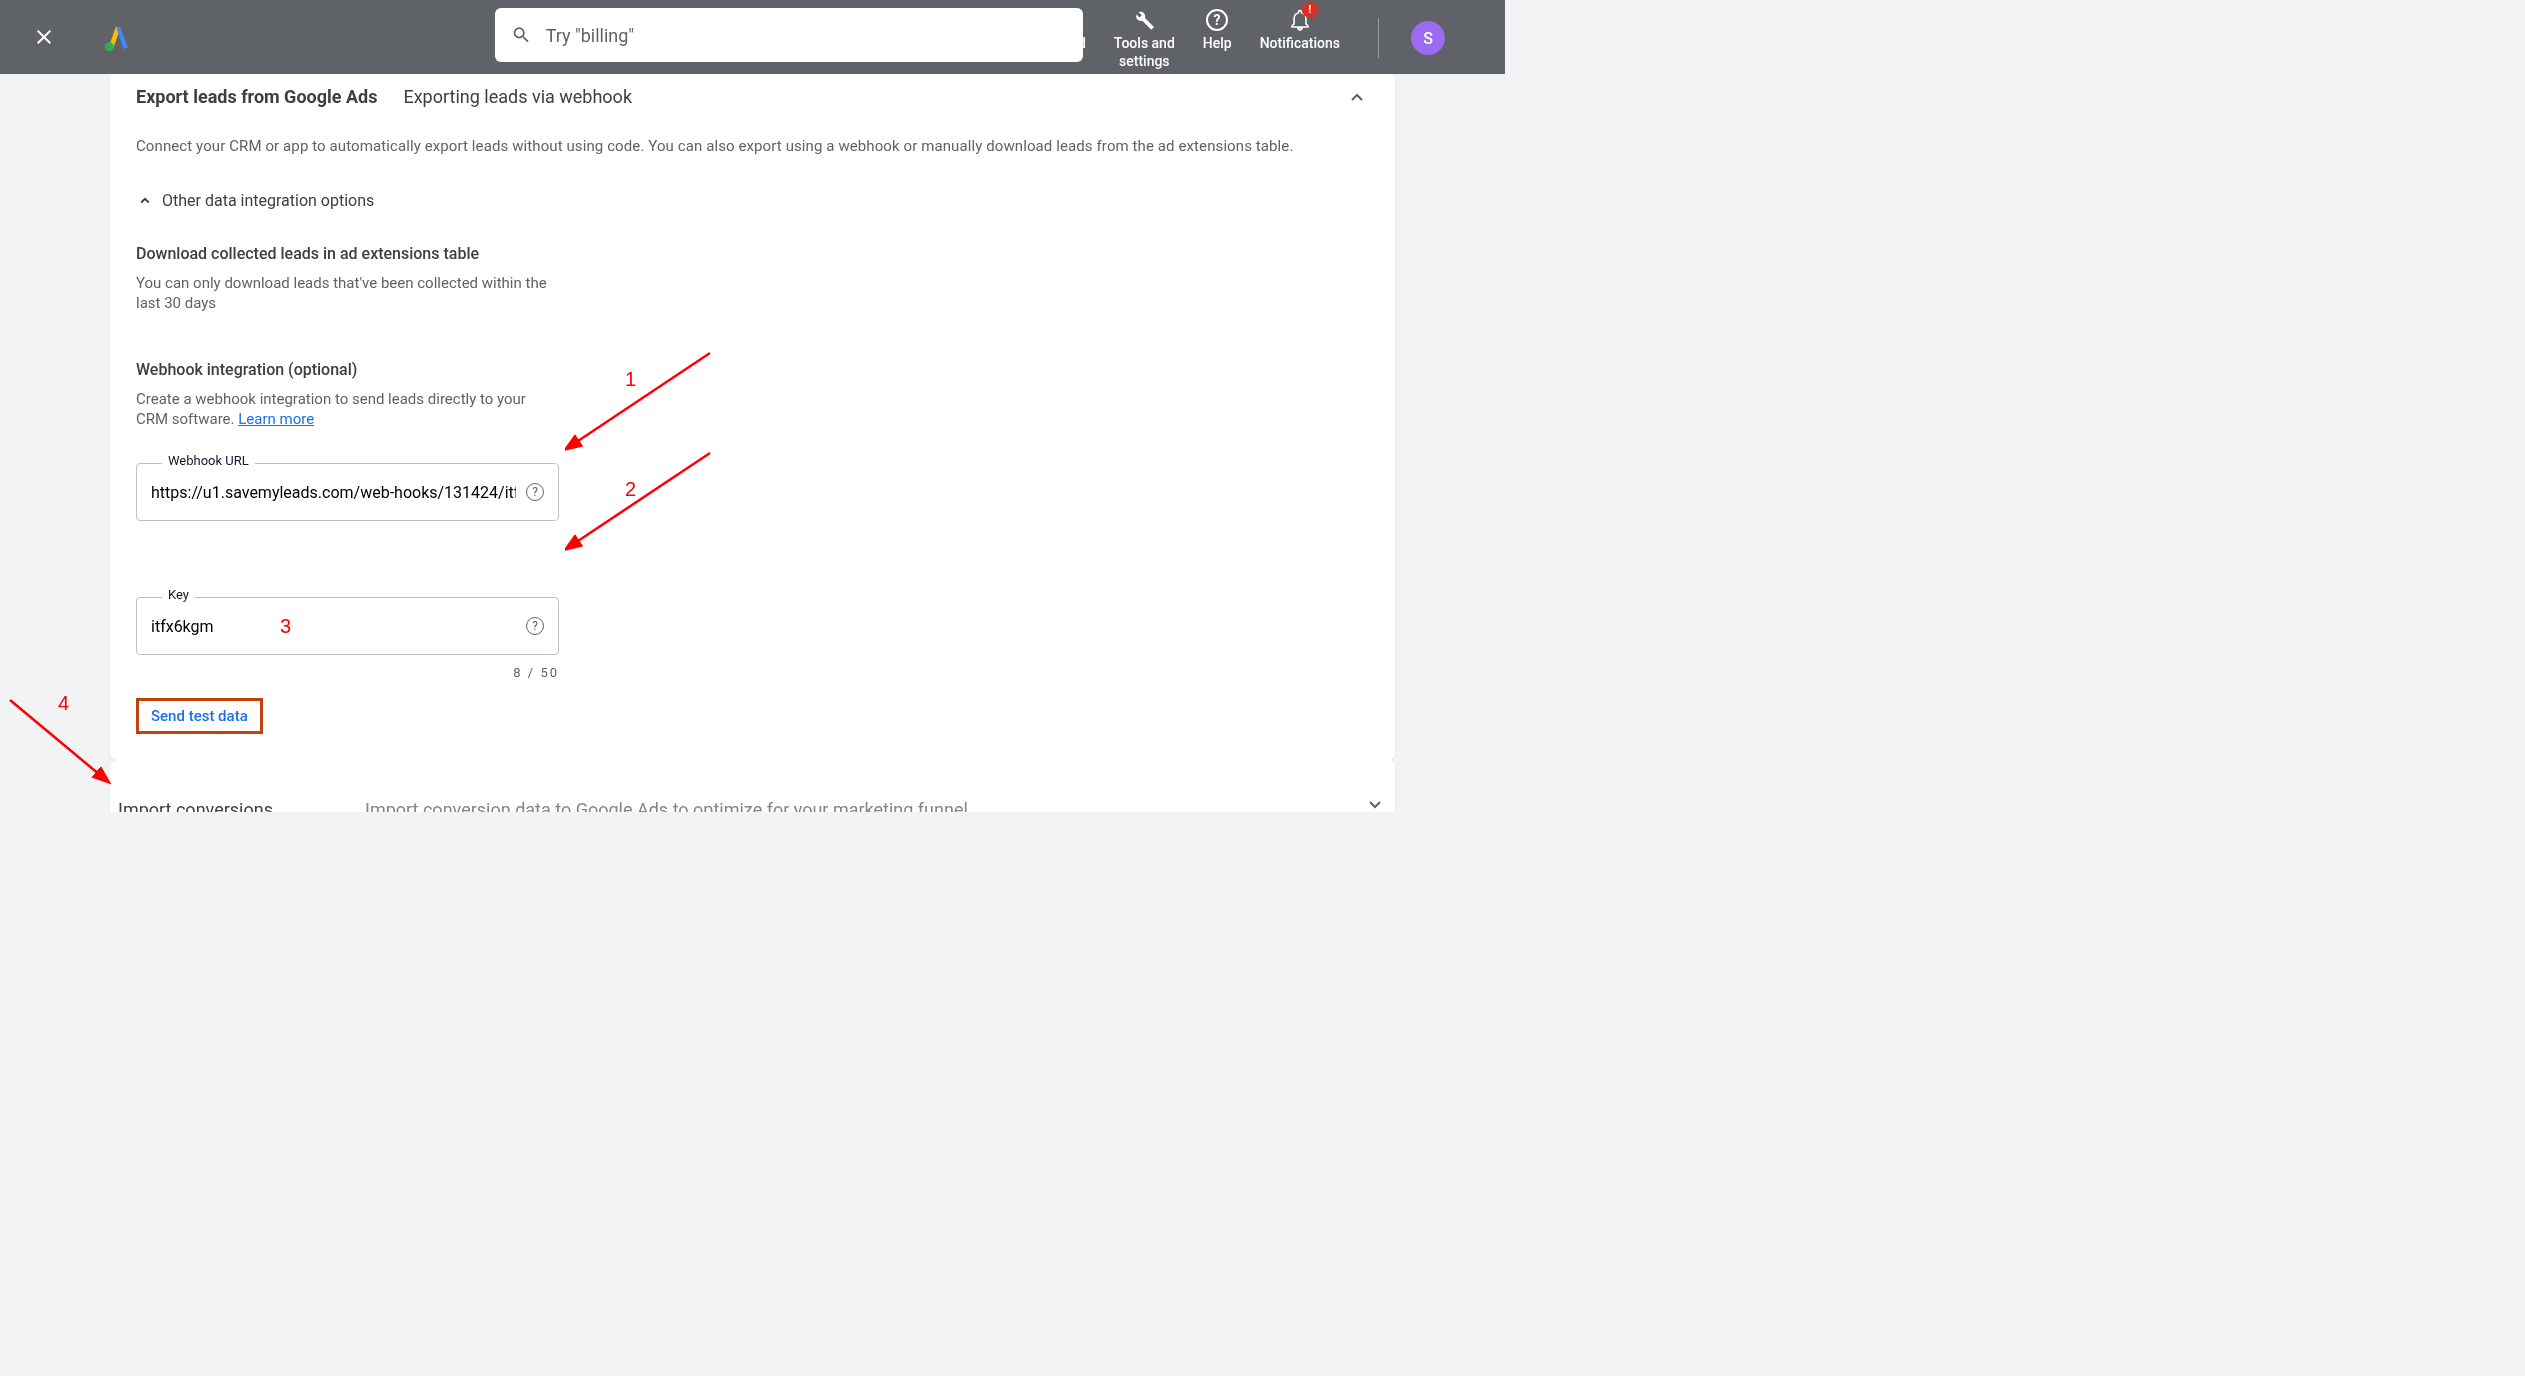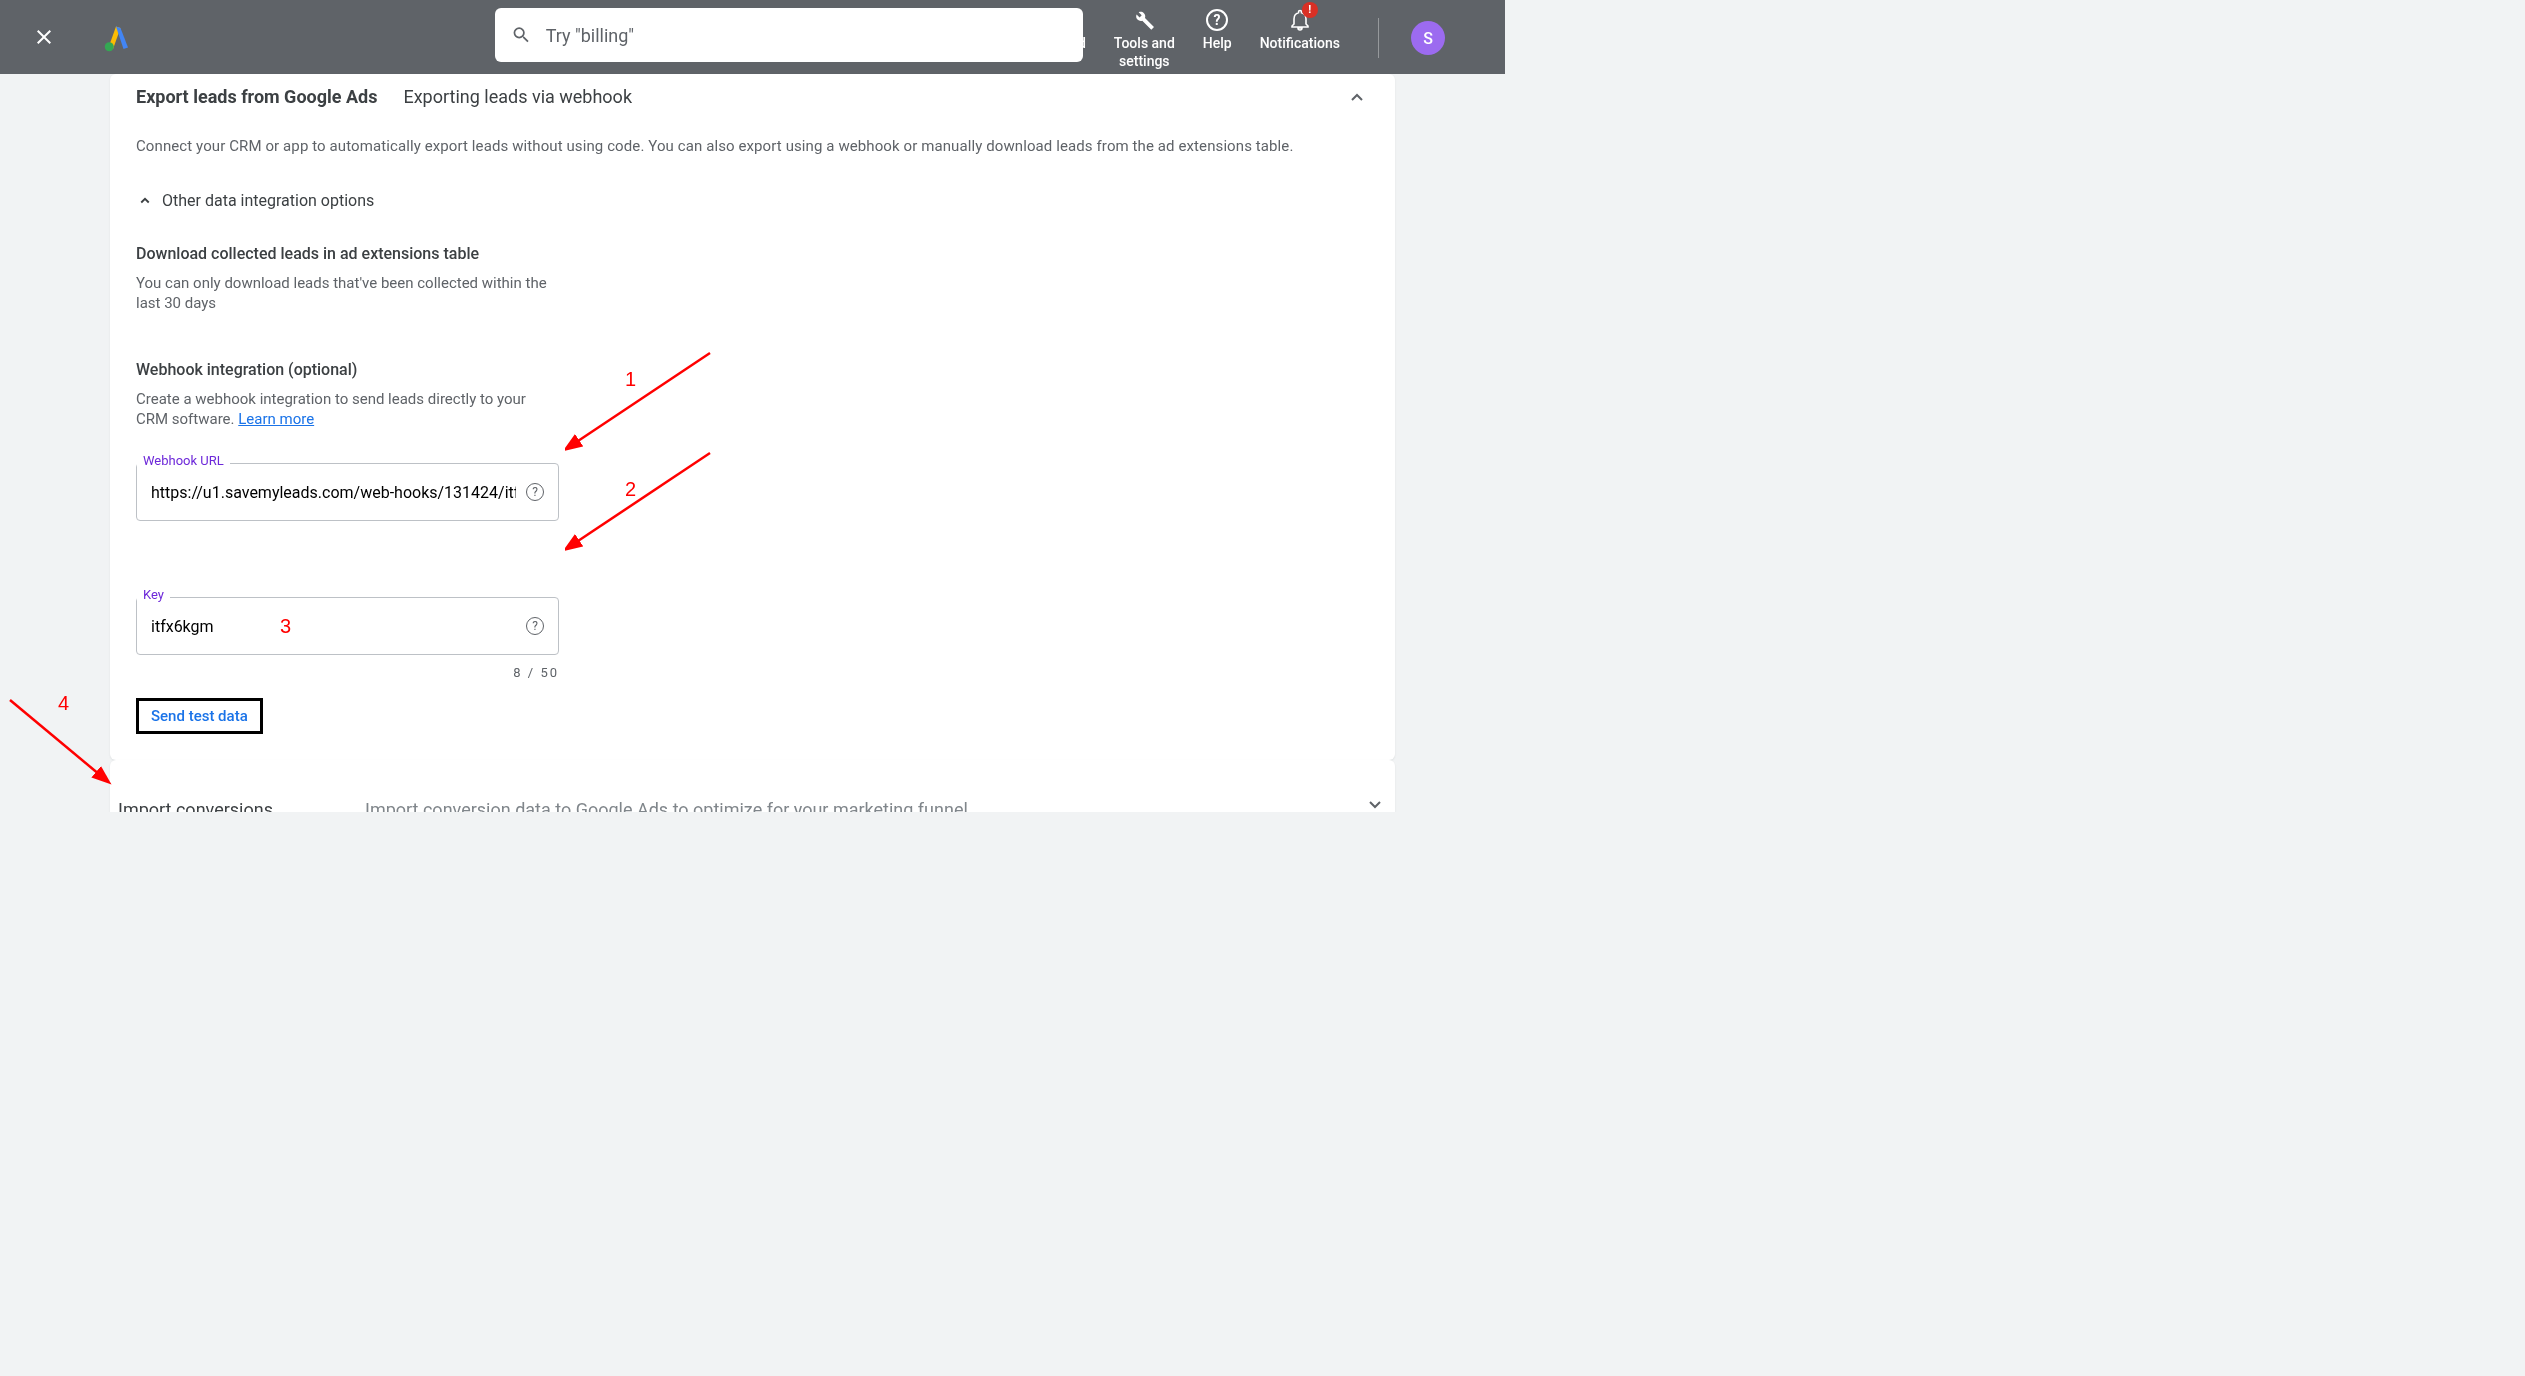--- a/index.html
+++ b/index.html
@@ -36,27 +36,27 @@
 .description { font-size: 15px; color: #5f6368; margin-top: 30px; letter-spacing: 0.1px; }
 
 .collapse-row { margin-top: 36px; display:flex; align-items:center; gap: 8px; color:#3c4043; font-size: 16px; cursor:pointer;text-align:center; }
 
 .section-title { font-size: 16px; font-weight: 500; color:#3c4043; margin-top: 34px; }
 .section-desc { font-size: 15px; color:#5f6368; margin-top: 10px; max-width: 420px; line-height: 1.35; }
 .link { color:#1a73e8; text-decoration: underline; cursor:pointer; }
 
 .field { position: relative; margin-top: 34px; width: 423px; }
 .field.second { margin-top: 76px; }
-.field-legend { position:absolute; top:-10px; left:1px; background:#fff; padding:0 6px; font-size: 13px; color:#6d28d9; }
+.field-legend { position:absolute; top:-10px; left:26px; background:#fff; padding:0 6px; font-size: 13px; color:#0f172a; }
 .field-box { border: 1px solid #bdc1c6; border-radius: 4px; height: 58px; display:flex; align-items:center; padding: 0 14px; gap:10px; }
 .field-box input { border:none; outline:none; font-size: 16px; width: 100%; color:#000; }
 .help-ic { width: 18px; height:18px; border:1.5px solid #5f6368; border-radius:50%; display:flex; align-items:center; justify-content:center; font-size:12px; color:#5f6368; cursor:pointer; flex-shrink:0; }
 .char-count { text-align:right; font-size:13px; color:#5f6368; margin-top: 10px; width: 423px; letter-spacing: 2px; }
 
-.send-test { margin-top: 18px; border: 3px solid #000000; display:inline-block; padding: 6px 12px; color:#1a73e8; font-size: 15px; font-weight:500; cursor:pointer; background:#fff; }
+.send-test { margin-top: 18px; border: 3px solid #c2410c; display:inline-block; padding: 6px 12px; color:#1a73e8; font-size: 15px; font-weight:500; cursor:pointer; background:#fff; }
 
 .import-title { font-size: 18px; color:#3c4043; font-weight:400; }
 .import-desc { font-size: 18px; color:#80868b; margin-left: 92px; }
 .chev-down { margin-left:auto; }
 
 .actions { width: 1285px; margin: 18px auto 0; display:flex; gap: 22px; align-items:center; }
 .save-btn { background:#1a73e8; color:#fff; border:none; height: 42px; padding: 0 22px; font-size: 16px; font-weight:500; border-radius:4px; cursor:pointer; }
 .cancel-btn { background:transparent; border:none; color:#3c4043; font-size:16px; font-weight:500; cursor:pointer; }
 
 

